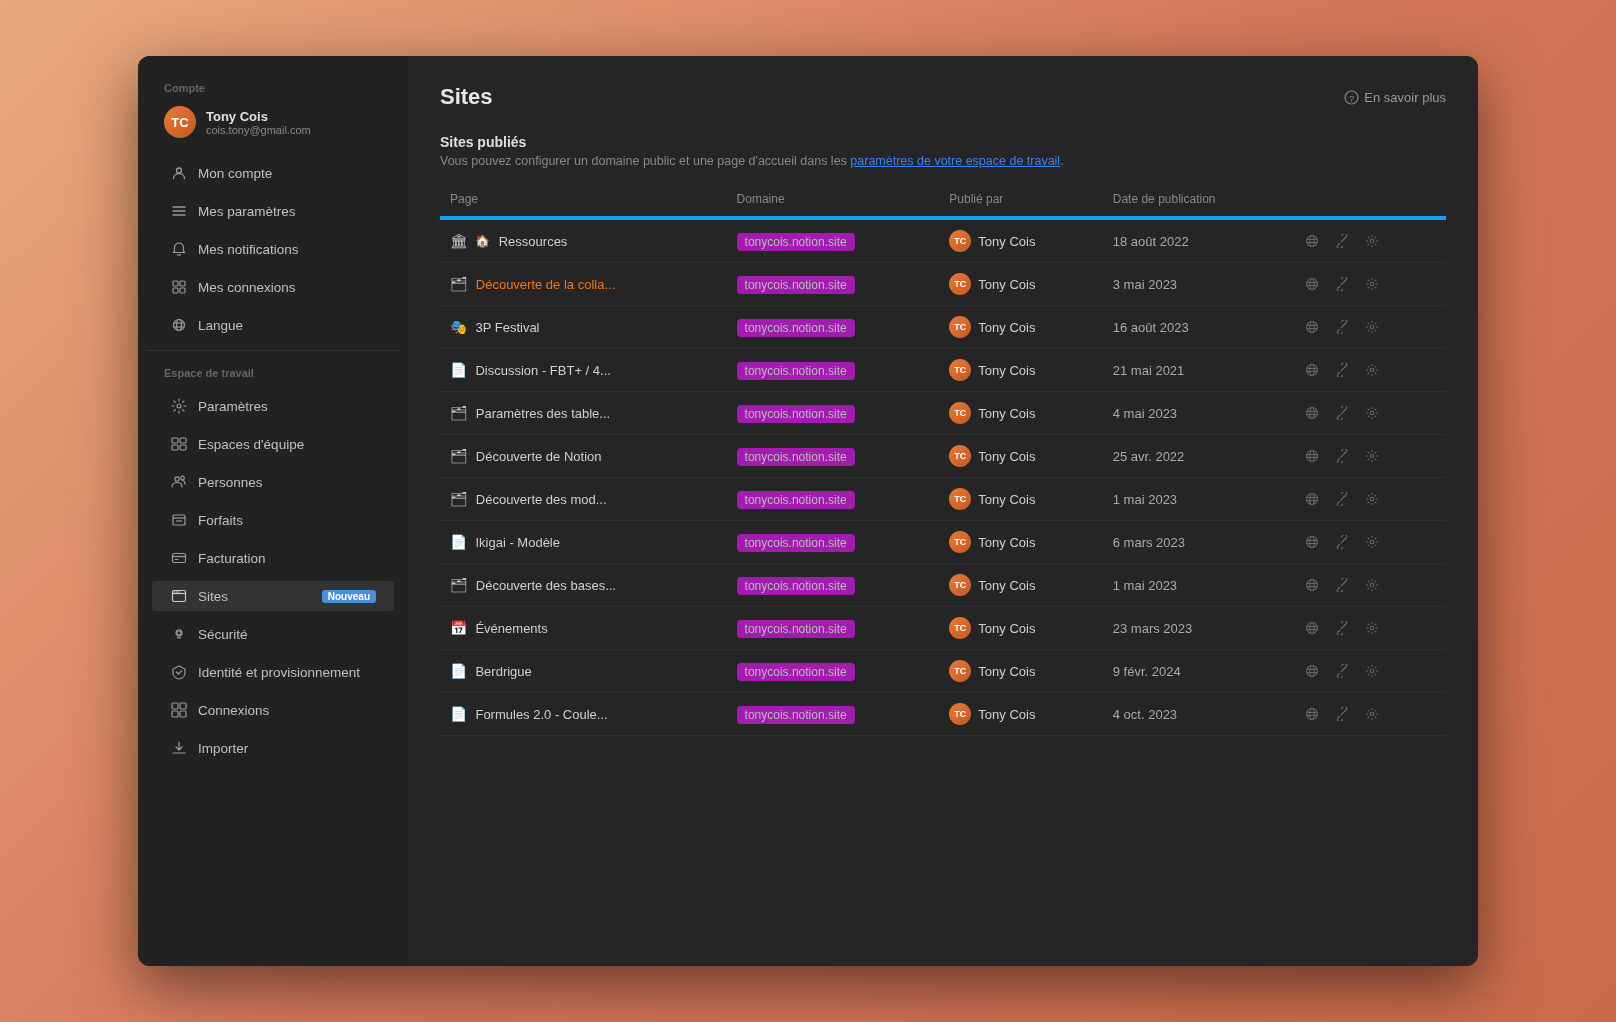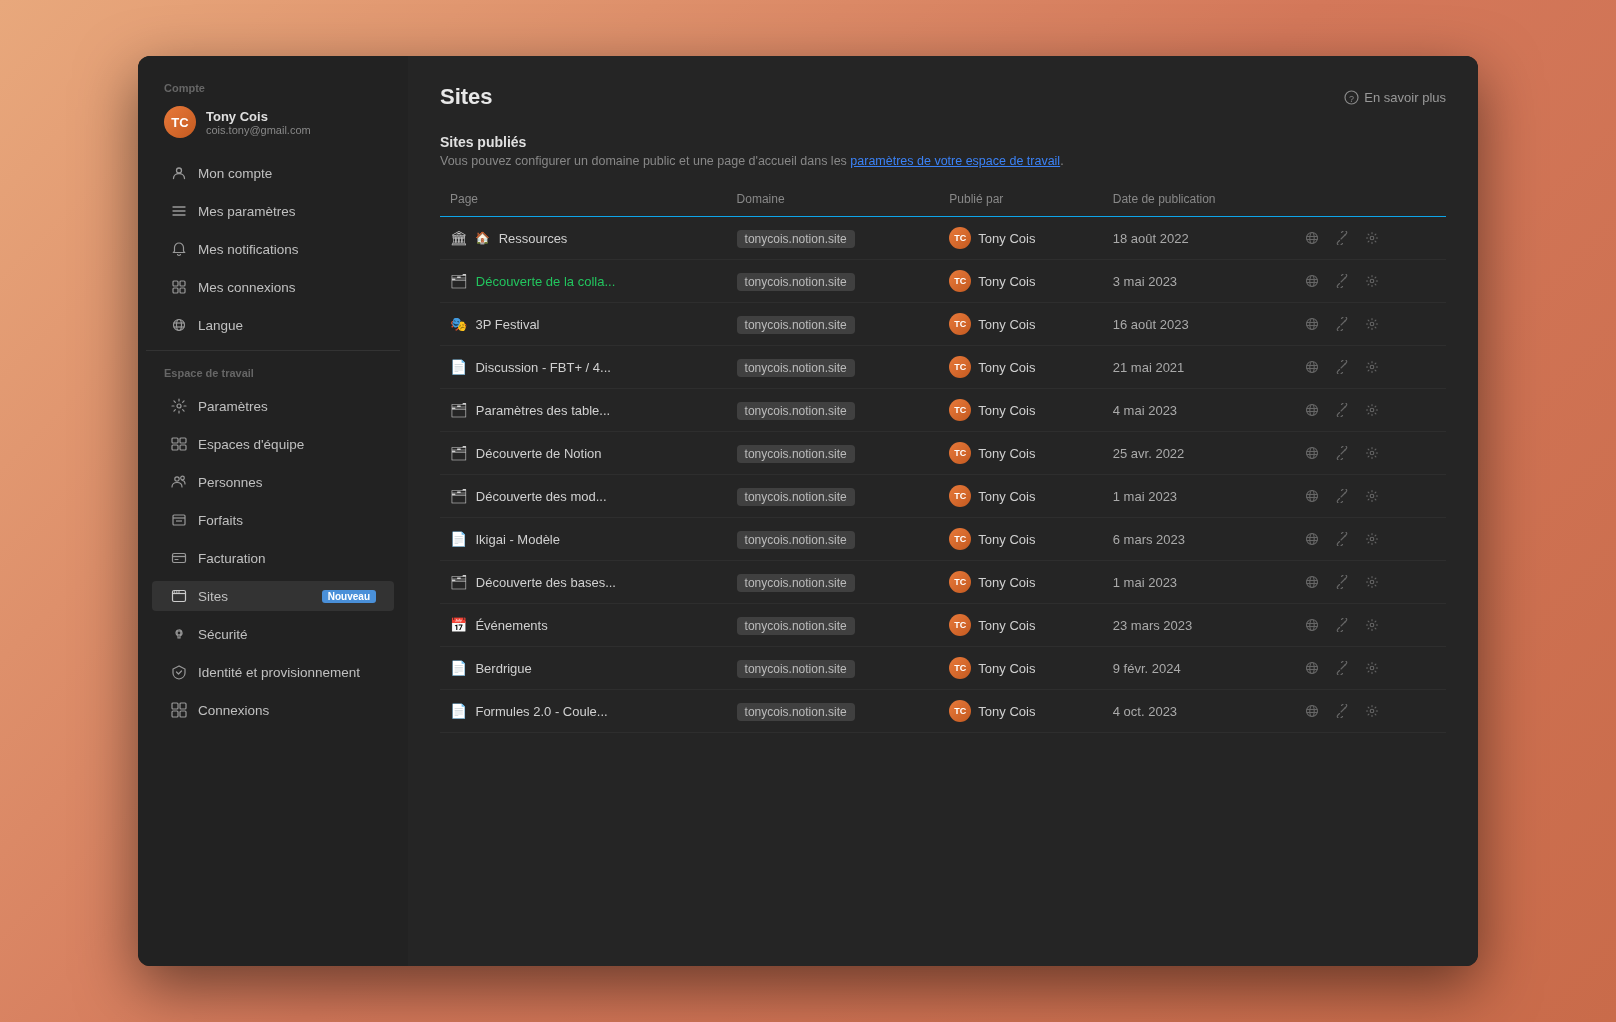--- a/index.html
+++ b/index.html
@@ -163,42 +163,42 @@
     .table {
       width: 100%;
       border-collapse: collapse;
     }
     .table thead th {
       font-size: 12px;
       color: #888;
       font-weight: 500;
       padding: 6px 10px 10px;
       text-align: left;
-      border-bottom: 1px solid #0ea5e9;
+      border-bottom: 4px solid #0ea5e9;
     }
     .table tbody tr {
       border-bottom: 1px solid #2e2e2e;
     }
     .table tbody td {
       padding: 10px 10px;
       font-size: 13px;
       color: #d0d0d0;
       vertical-align: middle;
     }
     .page-cell {
       display: flex;
       align-items: center;
       gap: 8px;
     }
     .page-icon {
       font-size: 14px;
       flex-shrink: 0;
     }
     .domain-badge {
-      background: #404040;
+      background: #a21caf;
       border-radius: 4px;
       padding: 2px 8px;
       font-size: 12px;
       color: #bbb;
     }
     .publisher-cell {
       display: flex;
       align-items: center;
       gap: 7px;
     }
@@ -374,20 +374,29 @@
     <div class="sidebar-item">
       <span class="icon">
         <svg width="16" height="16" viewBox="0 0 16 16" fill="none">
           <rect x="1" y="1" width="6" height="6" rx="1" stroke="#999" stroke-width="1.2"></rect>
           <rect x="9" y="1" width="6" height="6" rx="1" stroke="#999" stroke-width="1.2"></rect>
           <rect x="1" y="9" width="6" height="6" rx="1" stroke="#999" stroke-width="1.2"></rect>
           <rect x="9" y="9" width="6" height="6" rx="1" stroke="#999" stroke-width="1.2"></rect>
         </svg>
       </span>
       <span class="label">Connexions</span>
+    </div>
+    <div class="sidebar-item">
+      <span class="icon">
+        <svg width="16" height="16" viewBox="0 0 16 16" fill="none">
+          <path d="M8 2v8M5 7l3 3 3-3" stroke="#999" stroke-width="1.2" stroke-linecap="round" stroke-linejoin="round"></path>
+          <path d="M2 13h12" stroke="#999" stroke-width="1.2" stroke-linecap="round"></path>
+        </svg>
+      </span>
+      <span class="label">Importer</span>
     </div>
   </div>
 
   <div class="main">
     <div class="main-header">
       <h1 class="main-title">Sites</h1>
       <div class="help-link">
         <svg width="15" height="15" viewBox="0 0 15 15" fill="none">
           <circle cx="7.5" cy="7.5" r="6.5" stroke="#888" stroke-width="1.2"></circle>
           <text x="7.5" y="11.5" text-anchor="middle" fill="#888" font-size="9">?</text>
@@ -452,21 +461,21 @@
         </svg>
       </span>
     </div>
   </td>
           </tr>
           <tr>
             <td>
     <div class="page-cell">
       <span class="page-icon" style="font-size:14px;">🗂</span>
 
-      <span style="color:#22c55e;font-size:13px;">Découverte de la colla...</span>
+      <span style="color:#f97316;font-size:13px;">Découverte de la colla...</span>
     </div>
   </td>
             <td><span class="domain-badge">tonycois.notion.site</span></td>
             <td>
     <div class="publisher-cell">
       <div class="avatar-small">TC</div>
       <span>Tony Cois</span>
     </div>
   </td>
             <td><span style="color:#aaa;">3 mai 2023</span></td>

